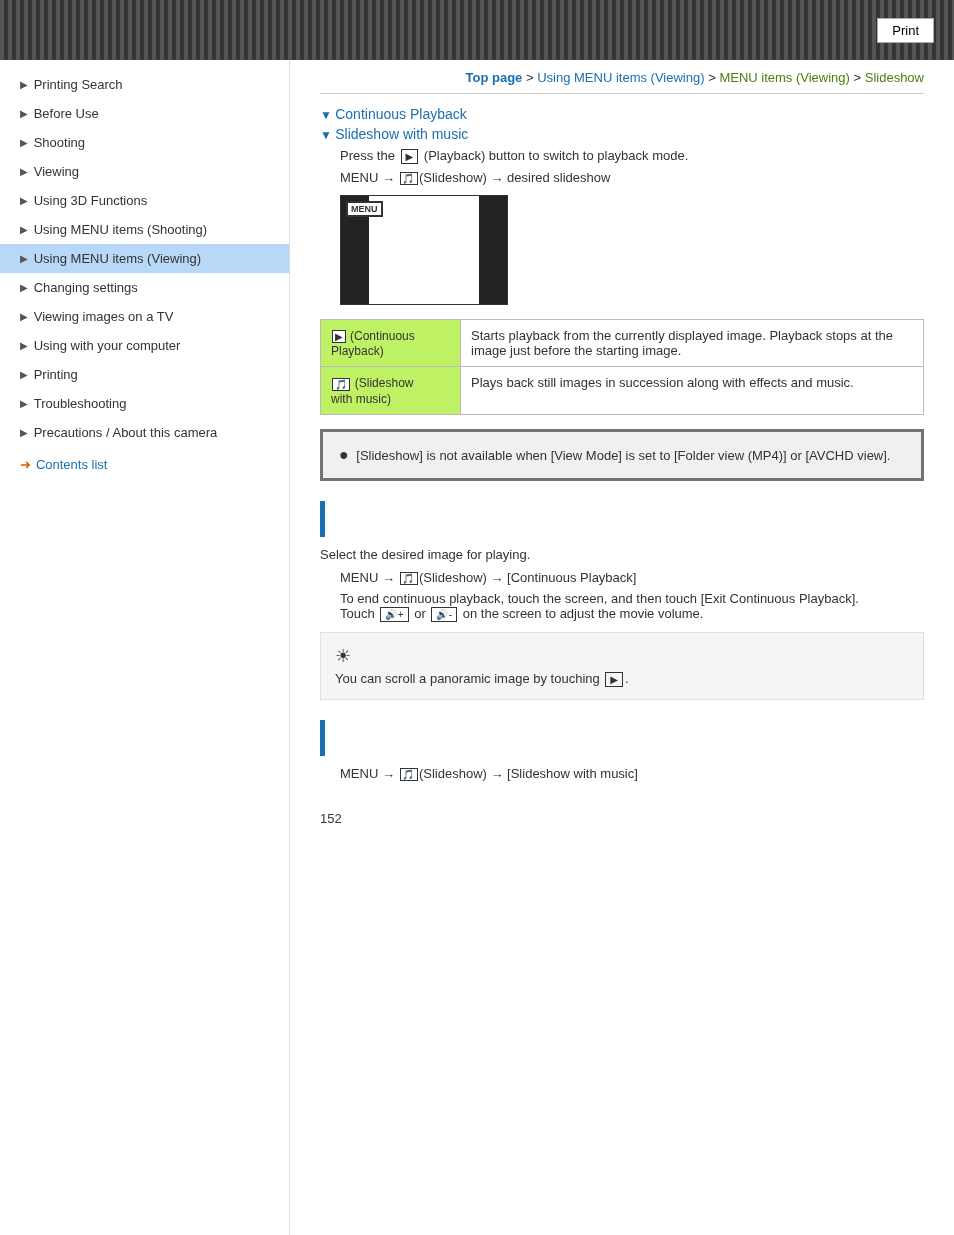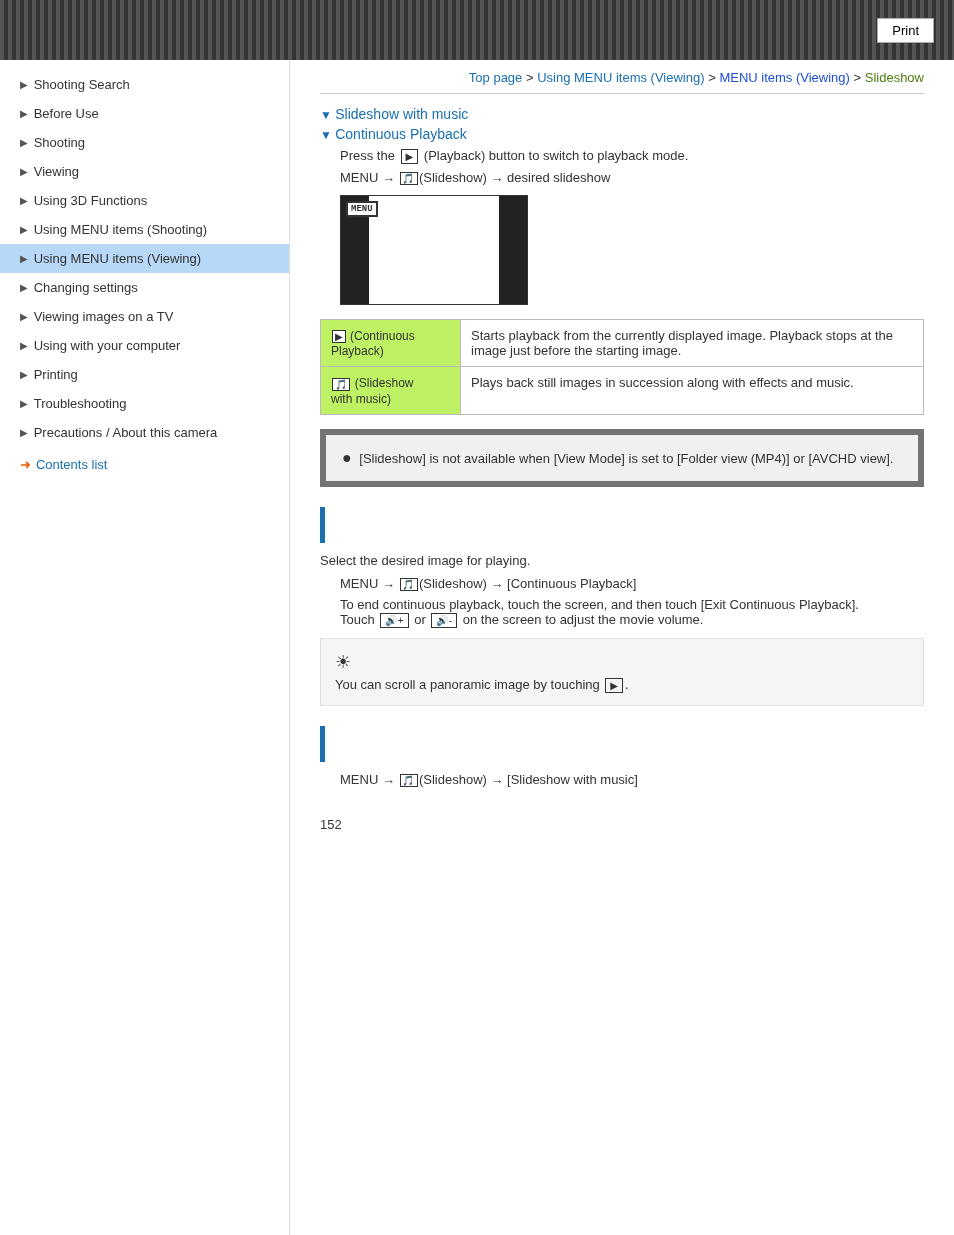--- a/index.html
+++ b/index.html
@@ -117,27 +117,26 @@
       font-size: 13px;
     }
 
     .instruction-line {
       margin: 6px 0 6px 20px;
       font-size: 13px;
     }
 
     
     .screenshot-area {
-      width: 188px;
+      width: 168px;
       height: 110px;
       border: 1px solid #333;
       margin: 10px 0 10px 20px;
       position: relative;
       background: #fff;
-      font-family: Liberation Mono, monospace;
     }
     .screenshot-menu-tag {
       position: absolute;
       top: 5px;
       left: 5px;
       background: #fff;
       border: 2px solid #333;
       font-size: 9px;
       font-weight: bold;
       padding: 1px 3px;
@@ -171,21 +170,21 @@
       width: 140px;
       background: #bef264;
     }
     .icon-label {
       font-size: 12px;
     }
 
     
     .note-box {
       background: #f0f0f0;
-      border: 6px solid #737373;
+      border: 3px solid #737373;
       padding: 14px 16px;
       margin: 14px 0;
       font-size: 13px;
     }
     .note-box .bullet {
       font-size: 16px;
       margin-right: 4px;
     }
 
     
@@ -249,21 +248,21 @@
 
 <div class="header">
   <button class="print-btn">Print</button>
 </div>
 
 <div class="container">
 
   <div class="sidebar">
     <div class="sidebar-item">
       <span class="arrow">▶</span>
-      <span>Shooting Search</span>
+      <span>Printing Search</span>
     </div>
     <div class="sidebar-item">
       <span class="arrow">▶</span>
       <span>Before Use</span>
     </div>
     <div class="sidebar-item">
       <span class="arrow">▶</span>
       <span>Shooting</span>
     </div>
     <div class="sidebar-item">
@@ -308,32 +307,32 @@
     </div>
     <div class="contents-link">
       <span class="arrow-right">➜</span>
       <span>Contents list</span>
     </div>
   </div>
 
   <div class="main">
 
     <div class="breadcrumb">
-      <a style="color: rgb(26, 111, 176); text-decoration: none;">Top page</a>
+      <a style="color: rgb(26, 111, 176); text-decoration: none; font-weight: bold;">Top page</a>
       <span> &gt; </span>
       <a style="color: rgb(26, 111, 176); text-decoration: none;">Using MENU items (Viewing)</a>
       <span> &gt; </span>
-      <a style="color: #1d4ed8; text-decoration: none;">MENU items (Viewing)</a>
+      <a style="color: #4d7c0f; text-decoration: none;">MENU items (Viewing)</a>
       <span> &gt; </span>
       <span class="current">Slideshow</span>
     </div>
 
     <div class="page-section">
+      <a class="section-link">Continuous Playback</a>
       <a class="section-link">Slideshow with music</a>
-      <a class="section-link">Continuous Playback</a>
     </div>
 
 
     <p class="instruction-line">
       Press the <span class="inline-icon">▶</span> (Playback) button to switch to playback mode.
     </p>
     <p class="instruction-line">
       MENU → <span class="slideshow-icon">🎵</span>(Slideshow) → desired slideshow
     </p>
 

